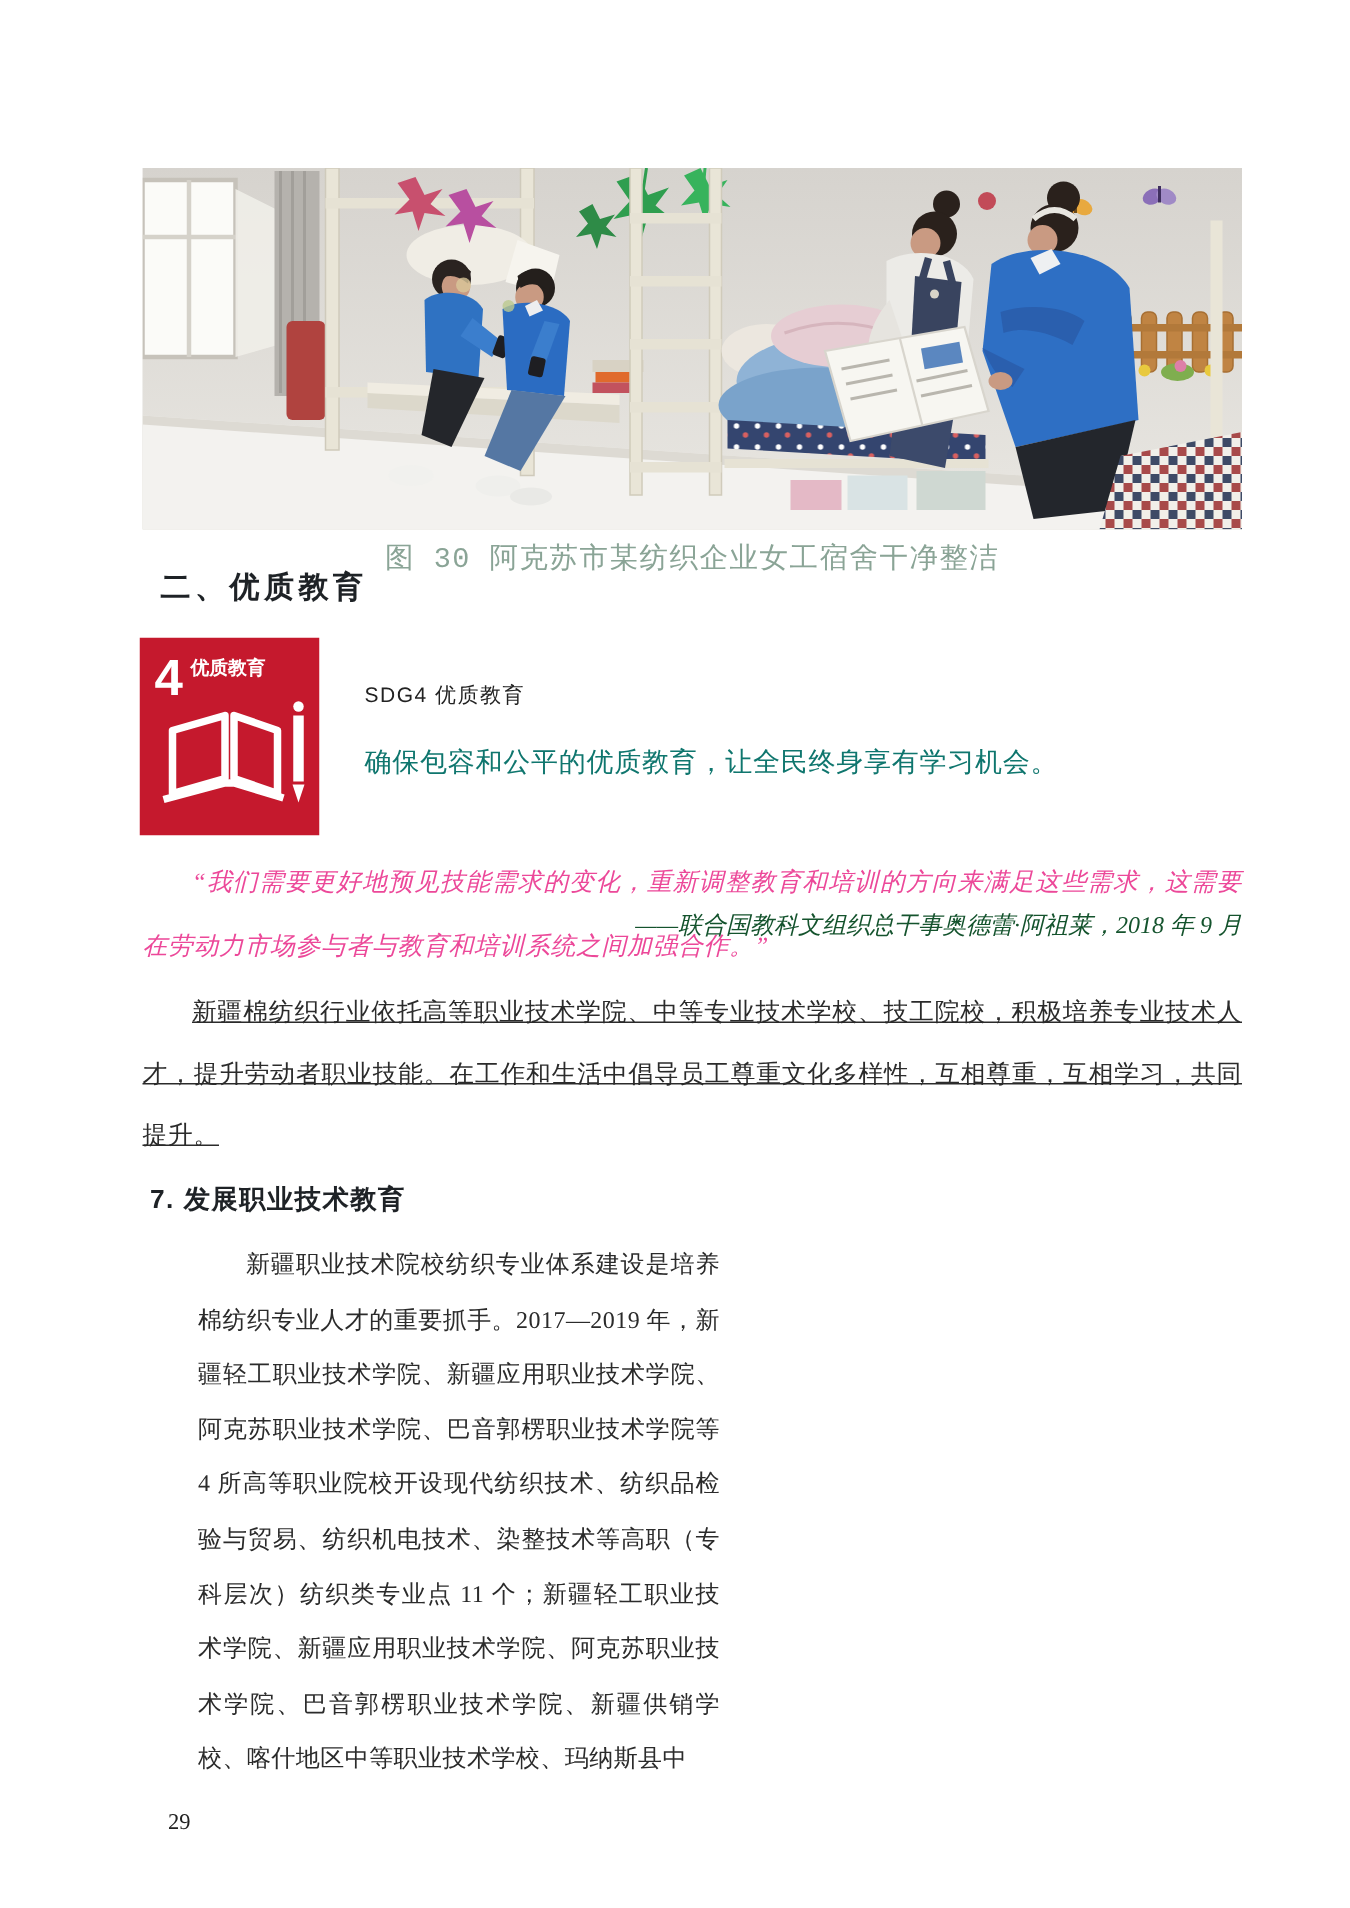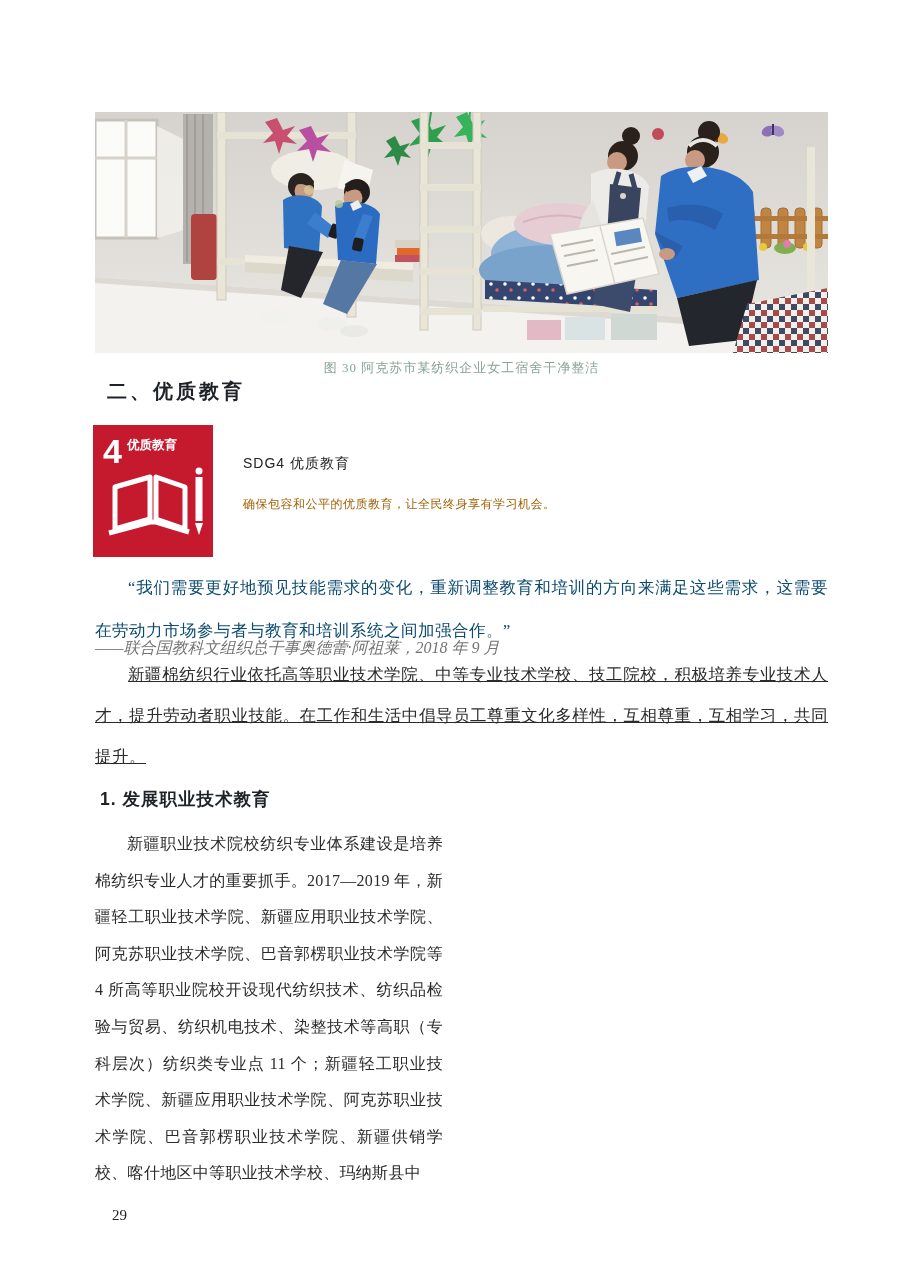--- a/index.html
+++ b/index.html
@@ -3,39 +3,39 @@
 <meta charset="utf-8">
 <style>
   html,body{margin:0;padding:0;background:#ffffff;}
   .page{
     position:relative;width:900px;height:1272px;background:#ffffff;overflow:hidden;
     font-family:"Liberation Serif", serif;color:#2e2e2e;
   }
   .photo{position:absolute;left:95px;top:112px;width:733px;height:241px;overflow:hidden;background:#e3e1dd;}
   .photo svg{display:block;width:100%;height:100%;}
   .caption{position:absolute;left:95px;top:359px;width:733px;text-align:center;
-    font-size:13px;letter-spacing:1px;}
+    font-size:19px;letter-spacing:1px;font-family:Liberation Mono, monospace;}
   .section-heading{position:absolute;left:107px;top:378px;font-size:20px;font-weight:bold;
     color:#1e2226;letter-spacing:3px;font-family:"Liberation Sans", sans-serif;}
   .sdg-icon{position:absolute;left:93px;top:425px;width:120px;height:132px;}
   .sdg-title{position:absolute;left:243px;top:455px;font-size:14px;color:#222;letter-spacing:1px;
     font-family:"Liberation Sans", sans-serif;}
-  .sdg-desc{position:absolute;left:243px;top:496px;font-size:12px;color:#a16207;letter-spacing:.5px;
+  .sdg-desc{position:absolute;left:243px;top:496px;font-size:18px;color:#0f766e;letter-spacing:.5px;
     font-family:"Liberation Sans", sans-serif;}
   .quote{position:absolute;left:95px;top:566px;width:733px;font-size:16.5px;line-height:43px;
-    color:#0c4a6e;text-indent:2em;text-align:justify;letter-spacing:.5px;}
-  .attribution{position:absolute;left:95px;top:638px;width:733px;text-align:left;
-    font-style:italic;font-size:16px;color:#737373;}
+    font-style:italic;color:#ec4899;text-indent:2em;text-align:justify;letter-spacing:.5px;}
+  .attribution{position:absolute;left:95px;top:607px;width:733px;text-align:right;
+    font-style:italic;font-size:16px;color:#14532d;}
   .intro{position:absolute;left:95px;top:654px;width:733px;font-size:16.5px;line-height:41px;
     text-indent:2em;text-align:justify;color:#2b2b2b;letter-spacing:.5px;text-decoration:underline;}
   .subsection-heading{position:absolute;left:100px;top:787px;font-size:17.5px;font-weight:bold;
     color:#1e2226;letter-spacing:1px;font-family:"Liberation Sans", sans-serif;}
   .columns{position:absolute;left:95px;top:826px;width:733px;height:358px;display:flex;}
   .col{font-size:16px;line-height:36.6px;text-align:justify;color:#2b2b2b;letter-spacing:.3px;}
-  .col-left{width:363px;padding-right:15px;box-sizing:border-box;text-indent:2em;}
+  .col-left{width:363px;padding-right:15px;box-sizing:border-box;text-indent:2em;margin-left:37px;}
   .col-right{flex:1;padding-left:13px;border-left:1px dashed #9a9a9a;box-sizing:border-box;}
   .page-number{position:absolute;left:112px;top:1207px;font-size:15px;color:#222;}
 </style>
 </head>
 <body>
 
 <div class="page">
 
   <div class="photo">
     <svg viewBox="0 0 733 241">
@@ -237,20 +237,20 @@
     </svg>
   </div>
   <div class="sdg-title">SDG4  优质教育</div>
   <div class="sdg-desc">确保包容和公平的优质教育，让全民终身享有学习机会。</div>
 
   <div class="quote">“我们需要更好地预见技能需求的变化，重新调整教育和培训的方向来满足这些需求，这需要在劳动力市场参与者与教育和培训系统之间加强合作。”</div>
   <div class="attribution">——联合国教科文组织总干事奥德蕾·阿祖莱，2018 年 9 月</div>
 
   <div class="intro">新疆棉纺织行业依托高等职业技术学院、中等专业技术学校、技工院校，积极培养专业技术人才，提升劳动者职业技能。在工作和生活中倡导员工尊重文化多样性，互相尊重，互相学习，共同提升。</div>
 
-  <div class="subsection-heading">1. 发展职业技术教育</div>
+  <div class="subsection-heading">7. 发展职业技术教育</div>
 
   <div class="columns">
     <div class="col col-left">新疆职业技术院校纺织专业体系建设是培养棉纺织专业人才的重要抓手。2017—2019 年，新疆轻工职业技术学院、新疆应用职业技术学院、阿克苏职业技术学院、巴音郭楞职业技术学院等 4 所高等职业院校开设现代纺织技术、纺织品检验与贸易、纺织机电技术、染整技术等高职（专科层次）纺织类专业点 11 个；新疆轻工职业技术学院、新疆应用职业技术学院、阿克苏职业技术学院、巴音郭楞职业技术学院、新疆供销学校、喀什地区中等职业技术学校、玛纳斯县中</div>
   </div>
 
   <div class="page-number">29</div>
 </div>
 
 </body></html>

